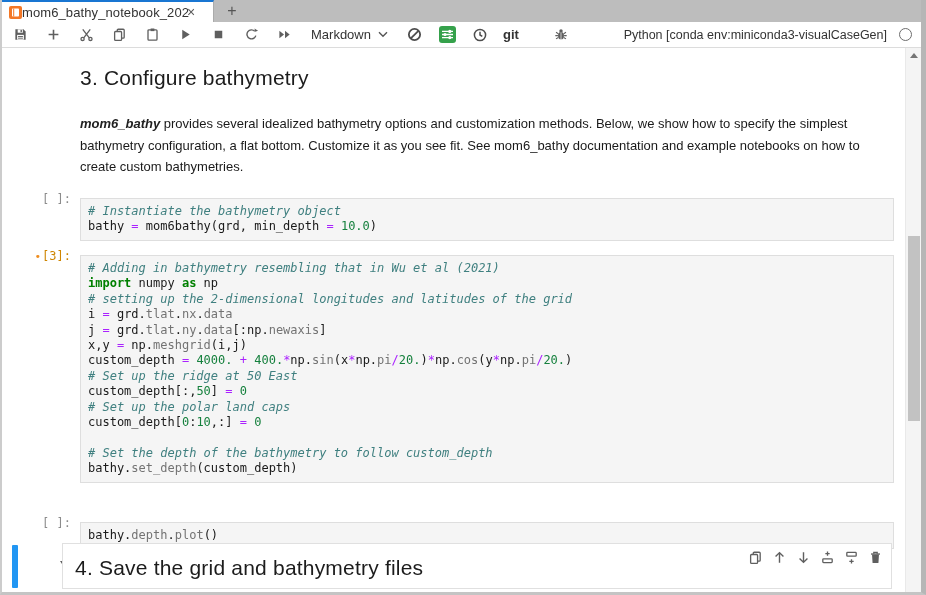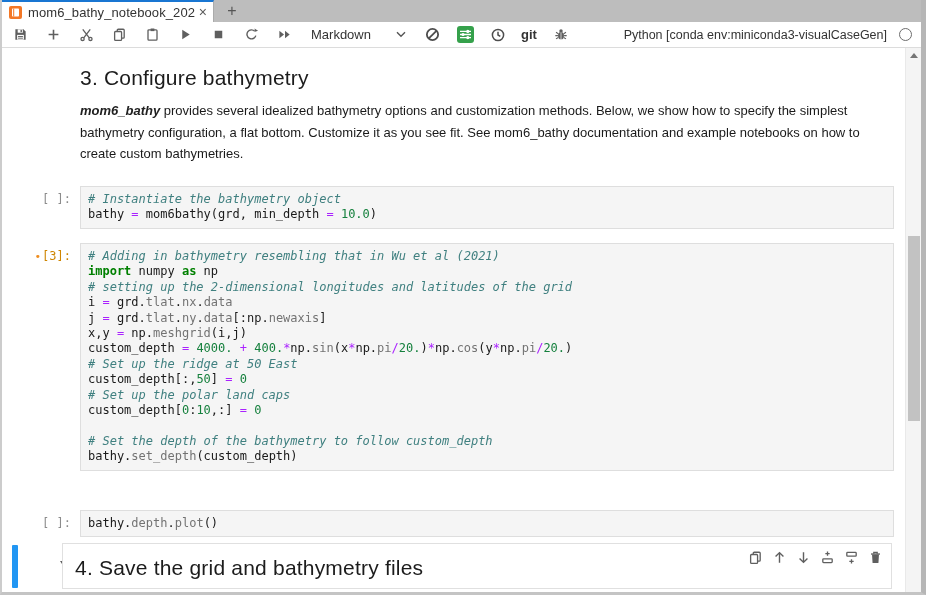--- a/index.html
+++ b/index.html
@@ -7,63 +7,63 @@
   .window {
     position:relative; width:926px; height:595px; background:#fff;
     font-family:"Liberation Sans", sans-serif;
     border-left:2px solid #cccccc; border-right:5px solid #b6b6b6; border-bottom:3px solid #c4c4c4;
     overflow:hidden;
   }
   
   .tabbar { height:22px; background:#bdbdbd; display:flex; align-items:stretch; }
   .tab {
     width:212px; background:#ffffff; border-top:2px solid #1976d2; border-right:1px solid #ababab;
-    display:flex; align-items:center; padding:0 6px 0 7px; gap:6px;
+    display:flex; align-items:center; padding:0 6px 0 7px; 
     font-size:13px; color:#333; white-space:nowrap; overflow:hidden; cursor:default;
   }
   .nb-icon { width:13px; height:13px; flex:0 0 13px; }
   .tab-label { overflow:hidden; letter-spacing:.1px; }
   .tab-close { margin-left:-2px; color:#5a5a5a; font-size:14px; line-height:1; }
   .tab-add { width:36px; display:flex; align-items:center; justify-content:center; color:#555; font-size:16px; }
   
   .toolbar {
     height:26px; background:#fff; border-bottom:1px solid #dcdcdc;
     display:flex; align-items:center; padding:0 8px 0 2px;
   }
   .tbtn { width:33px; height:24px; display:flex; align-items:center; justify-content:center; }
-  .tsel { display:flex; align-items:center; gap:25px; margin:0 10px 0 10px; font-size:13px; color:#333; }
+  .tsel { display:flex; align-items:center; gap:7px; margin:0 10px 0 10px; font-size:13px; color:#333; }
   .tlabel { font-size:13px; font-weight:bold; color:#333; margin:0 6px; }
   .tb-right { margin-left:auto; display:flex; align-items:center; gap:12px; }
   .kernel-name { font-size:12.5px; color:#333;padding-left:44px; }
   .kstatus { width:13px; height:13px; border:1.5px solid #6d6d6d; border-radius:50%; margin-right:1px; }
   
   .content { position:absolute; left:0; right:0; top:48px; bottom:0; background:#fff; }
   .cells { position:absolute; left:0; top:0; right:16px; bottom:0; }
   
   .sbar { position:absolute; top:0; right:0; bottom:0; width:16px; background:#f4f4f4; border-left:1px solid #e9e9e9; }
   .sbar-up { position:absolute; top:5px; left:4px; width:0; height:0;
     border-left:4px solid transparent; border-right:4px solid transparent; border-bottom:5px solid #757575; }
   .sbar-thumb { position:absolute; top:188px; left:2px; width:12px; height:185px; background:#c2c2c2; }
   
   .md1 { position:absolute; left:78px; top:18px; width:812px; }
   .md-h2 { font-size:21px; font-weight:500; color:#1c1c1c; letter-spacing:.2px; }
-  .md-p { margin-top:10px; font-size:13px; color:#212121; }
+  .md-p { margin-top:23px; font-size:13px; color:#212121; }
   .md-p .cl { line-height:21.5px; }
   
   .cellrow { position:absolute; left:0; right:11px; display:flex; align-items:flex-start; }
   .cc1 { top:138px; } .cc2 { top:195px; } .cc3 { top:462px; }
   .prompt {
     width:78px; flex:0 0 78px; text-align:right; padding:6px 9px 0 0;
     font-family:"DejaVu Sans Mono", monospace; font-size:12px; color:#8c8c8c; white-space:nowrap;
   }
   .prompt .dot { color:#ef8d1e; margin-right:1px; font-size:11px; }
   .prompt.dirty { color:#ce8500; }
   .editor {
     flex:1; background:#f5f5f5; border:1px solid #dedede; padding:5px 7px;
-    font-family:"DejaVu Sans Mono", monospace; font-size:12px; color:#000;
+    font-family:"DejaVu Sans Mono", monospace; font-size:12px; color:#000;margin-top:12px;
   }
   .editor .cl { line-height:15.4px; white-space:pre; }
   
   .tok-cm { color:#408080; font-style:italic; }
   .tok-kw { color:#008000; font-weight:bold; }
   .tok-nu { color:#15803d; }
   .tok-op { color:#aa22ff; }
   .tok-pr { color:#737373; }
   .tok-pl { color:#1a1a1a; }
   .tok-bi { font-weight:bold; font-style:italic; }

